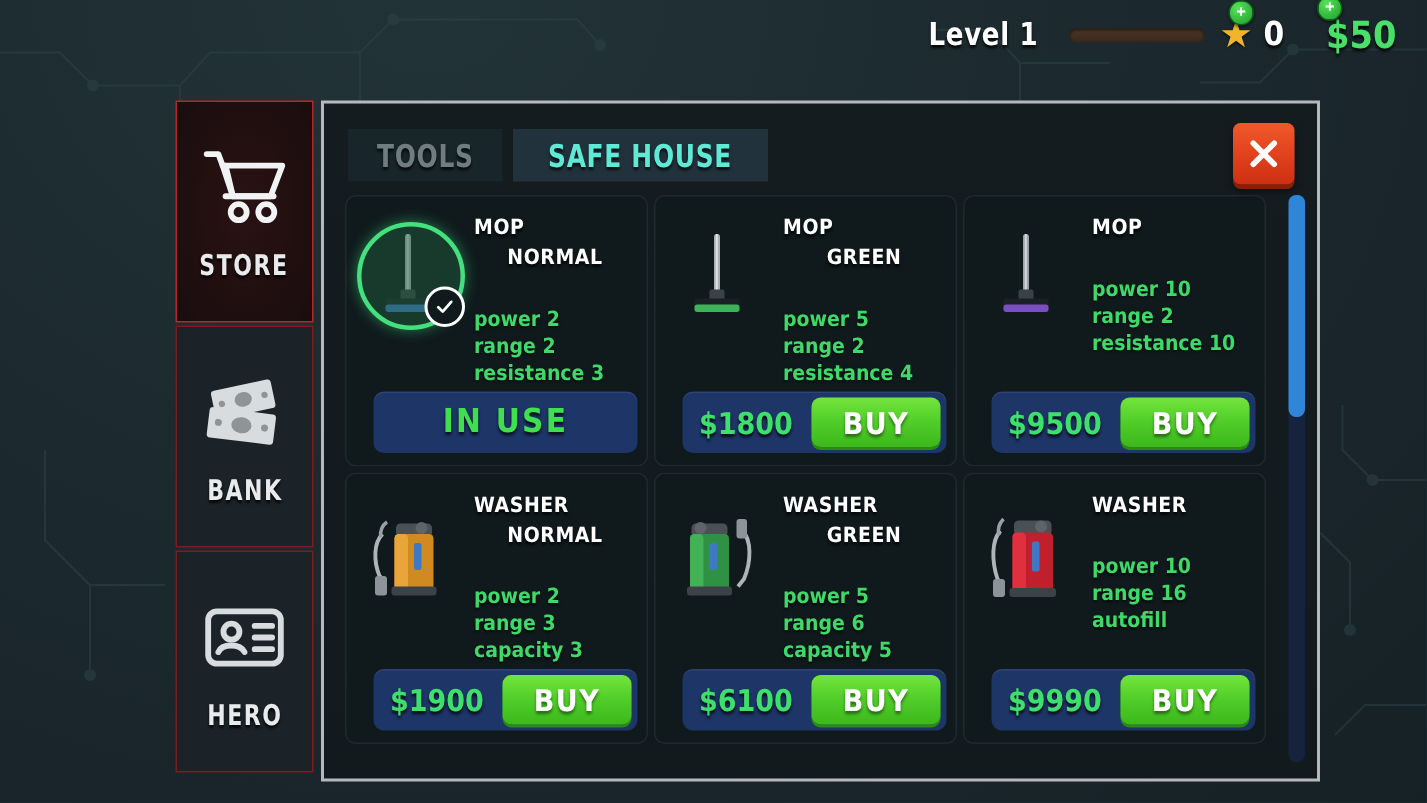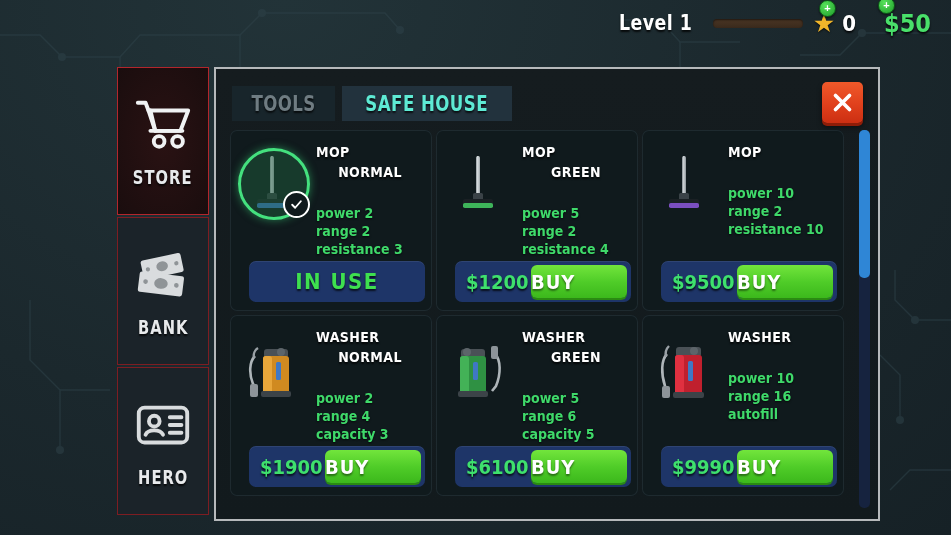--- a/index.html
+++ b/index.html
@@ -171,24 +171,24 @@
     font-family:"DejaVu Sans Condensed","Liberation Sans",sans-serif;
     text-shadow:0 2px 2px rgba(0,0,0,.7);
   }
   .price{
     color:#3ee06d;font-size:20px;font-weight:bold;padding-left:11px;
     font-family:"DejaVu Sans Condensed","Liberation Sans",sans-serif;
     text-shadow:0 2px 2px rgba(0,0,0,.75);
     white-space:nowrap;
   }
   .buy-btn{
-    margin-left:auto;margin-right:4px;width:96px;height:33px;border-radius:6px;
+    margin-left:auto;margin-right:4px;width:86px;height:33px;border-radius:6px;
     background:linear-gradient(180deg,#72e53c 0%,#4fcc28 52%,#3cb81c 100%);
     box-shadow:0 2px 0 #2a8a12;
-    display:flex;align-items:center;justify-content:flex-start;cursor:pointer;
+    display:flex;align-items:center;justify-content:center;cursor:pointer;
   }
   .buy-label{
     color:#ffffff;font-size:20px;font-weight:bold;letter-spacing:1px;
     font-family:"DejaVu Sans Condensed","Liberation Sans",sans-serif;
     text-shadow:0 2px 2px rgba(0,0,0,.45);
   }
 
   
   .scrollbar{
     position:absolute;right:8px;top:61px;width:11px;height:378px;
@@ -369,21 +369,21 @@
               <span class="l2">GREEN</span>
             </div>
             <div class="card-stats">
               <div class="stat">power 5</div>
               <div class="stat">range 2</div>
               <div class="stat">resistance 4</div>
             </div>
           </div>
         </div>
         <div class="action">
-          <div class="price">$1200</div>
+          <div class="price">$1800</div>
           <div class="buy-btn">
             <span class="buy-label">BUY</span>
           </div>
         </div>
       </div>
 
       <div class="card">
         <div class="card-body">
           <div class="thumb">
             <svg width="60" height="64" viewBox="0 0 60 64">
@@ -428,21 +428,21 @@
               <circle cx="40" cy="16" r="4" fill="#5d656a"></circle>
             </svg>
           </div>
           <div class="card-info">
             <div class="card-title">
               <span>WASHER</span>
               <span class="l2">NORMAL</span>
             </div>
             <div class="card-stats">
               <div class="stat">power 2</div>
-              <div class="stat">range 4</div>
+              <div class="stat">range 3</div>
               <div class="stat">capacity 3</div>
             </div>
           </div>
         </div>
         <div class="action">
           <div class="price">$1900</div>
           <div class="buy-btn">
             <span class="buy-label">BUY</span>
           </div>
         </div>

